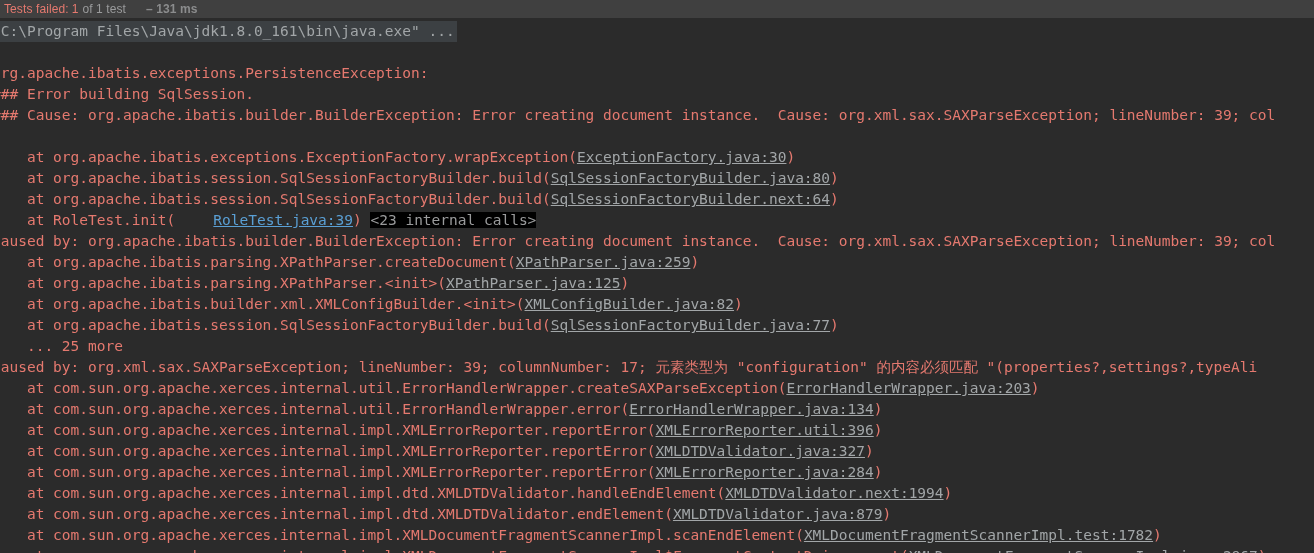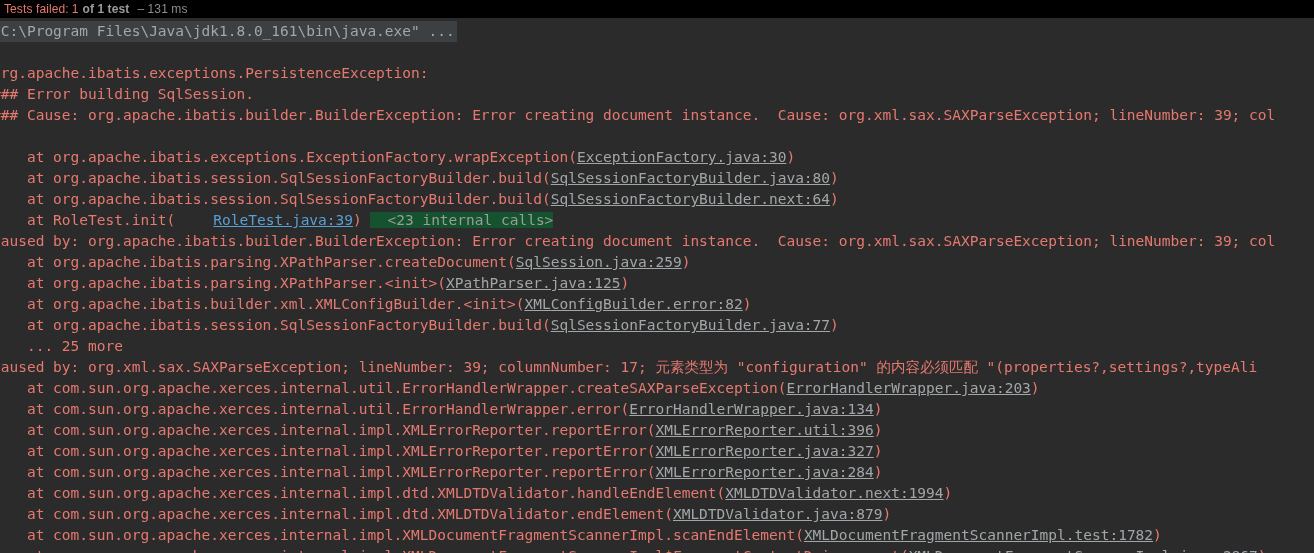--- a/index.html
+++ b/index.html
@@ -10,45 +10,45 @@
   body {
     width: 1314px;
     height: 553px;
     overflow: hidden;
     font-family: "DejaVu Sans Mono", "Liberation Mono", monospace;
   }
 
   
   .test-status-bar {
     height: 18px;
-    background: #000000;
+    background: #404040;
     display: flex;
     align-items: center;
     padding-left: 4px;
     font-family: "Liberation Sans", sans-serif;
     font-size: 12px;
     letter-spacing: 0.1px;
     white-space: nowrap;
     box-sizing: border-box;
   }
   .status-failed {
     color: #e5796f;
   }
   .status-count-red {
     color: #e5796f;
     padding-left: 3px;
   }
   .status-rest {
     color: #9a9b9c;
     padding-left: 4px;
-    font-weight: bold;
   }
   .status-dim {
     color: #8b8c8d;
-    padding-left: 8px;
+    padding-left: 20px;
+    font-weight: bold;
   }
 
   
   .console {
     position: relative;
     background: #2b2b2b;
     height: 535px;
     overflow: hidden;
     padding-top: 3px;
     box-sizing: border-box;
@@ -81,22 +81,21 @@
     text-decoration: underline;
     margin-top: 43px;
   }
   .lnk-blue {
     color: #5a9fd4;
     text-decoration: underline;
     margin-left: 38px;
   }
   .internal {
     color: #9a9b9c;
-    background: #14532d;
-    padding-left: 17px;
+    background: #000000;
   }
   .cjk {
     font-family: Liberation Serif, serif;
   }
 </style>
 </head>
 <body>
 
 <div class="test-status-bar">
   <span class="status-failed">Tests failed:</span>
@@ -112,30 +111,30 @@
         <div class="blank"></div>
         <div class="line"><span>org.apache.ibatis.exceptions.PersistenceException:</span></div>
         <div class="line"><span>### Error building SqlSession.</span></div>
         <div class="line"><span>### Cause: org.apache.ibatis.builder.BuilderException: Error creating document instance.  Cause: org.xml.sax.SAXParseException; lineNumber: 39; col</span></div>
         <div class="blank"></div>
         <div class="line"><span>    at org.apache.ibatis.exceptions.ExceptionFactory.wrapException(</span><span class="lnk">ExceptionFactory.java:30</span><span>)</span></div>
         <div class="line"><span>    at org.apache.ibatis.session.SqlSessionFactoryBuilder.build(</span><span class="lnk">SqlSessionFactoryBuilder.java:80</span><span>)</span></div>
         <div class="line"><span>    at org.apache.ibatis.session.SqlSessionFactoryBuilder.build(</span><span class="lnk">SqlSessionFactoryBuilder.next:64</span><span>)</span></div>
         <div class="line"><span>    at RoleTest.init(</span><span class="lnk-blue">RoleTest.java:39</span><span>)</span><span> </span><span class="internal">&lt;23 internal calls&gt;</span></div>
         <div class="line"><span>Caused by: org.apache.ibatis.builder.BuilderException: Error creating document instance.  Cause: org.xml.sax.SAXParseException; lineNumber: 39; col</span></div>
-        <div class="line"><span>    at org.apache.ibatis.parsing.XPathParser.createDocument(</span><span class="lnk">SqlSession.java:259</span><span>)</span></div>
+        <div class="line"><span>    at org.apache.ibatis.parsing.XPathParser.createDocument(</span><span class="lnk">XPathParser.java:259</span><span>)</span></div>
         <div class="line"><span>    at org.apache.ibatis.parsing.XPathParser.&lt;init&gt;(</span><span class="lnk">XPathParser.java:125</span><span>)</span></div>
-        <div class="line"><span>    at org.apache.ibatis.builder.xml.XMLConfigBuilder.&lt;init&gt;(</span><span class="lnk">XMLConfigBuilder.error:82</span><span>)</span></div>
+        <div class="line"><span>    at org.apache.ibatis.builder.xml.XMLConfigBuilder.&lt;init&gt;(</span><span class="lnk">XMLConfigBuilder.java:82</span><span>)</span></div>
         <div class="line"><span>    at org.apache.ibatis.session.SqlSessionFactoryBuilder.build(</span><span class="lnk">SqlSessionFactoryBuilder.java:77</span><span>)</span></div>
         <div class="line"><span>    ... 25 more</span></div>
         <div class="line"><span>Caused by: org.xml.sax.SAXParseException; lineNumber: 39; columnNumber: 17; </span><span class="cjk">元素类型为</span><span> "configuration" </span><span class="cjk">的内容必须匹配</span><span> "(properties?,settings?,typeAli</span></div>
         <div class="line"><span>    at com.sun.org.apache.xerces.internal.util.ErrorHandlerWrapper.createSAXParseException(</span><span class="lnk">ErrorHandlerWrapper.java:203</span><span>)</span></div>
         <div class="line"><span>    at com.sun.org.apache.xerces.internal.util.ErrorHandlerWrapper.error(</span><span class="lnk">ErrorHandlerWrapper.java:134</span><span>)</span></div>
         <div class="line"><span>    at com.sun.org.apache.xerces.internal.impl.XMLErrorReporter.reportError(</span><span class="lnk">XMLErrorReporter.util:396</span><span>)</span></div>
-        <div class="line"><span>    at com.sun.org.apache.xerces.internal.impl.XMLErrorReporter.reportError(</span><span class="lnk">XMLErrorReporter.java:327</span><span>)</span></div>
+        <div class="line"><span>    at com.sun.org.apache.xerces.internal.impl.XMLErrorReporter.reportError(</span><span class="lnk">XMLDTDValidator.java:327</span><span>)</span></div>
         <div class="line"><span>    at com.sun.org.apache.xerces.internal.impl.XMLErrorReporter.reportError(</span><span class="lnk">XMLErrorReporter.java:284</span><span>)</span></div>
         <div class="line"><span>    at com.sun.org.apache.xerces.internal.impl.dtd.XMLDTDValidator.handleEndElement(</span><span class="lnk">XMLDTDValidator.next:1994</span><span>)</span></div>
         <div class="line"><span>    at com.sun.org.apache.xerces.internal.impl.dtd.XMLDTDValidator.endElement(</span><span class="lnk">XMLDTDValidator.java:879</span><span>)</span></div>
         <div class="line"><span>    at com.sun.org.apache.xerces.internal.impl.XMLDocumentFragmentScannerImpl.scanEndElement(</span><span class="lnk">XMLDocumentFragmentScannerImpl.test:1782</span><span>)</span></div>
         <div class="line"><span>    at com.sun.org.apache.xerces.internal.impl.XMLDocumentFragmentScannerImpl$FragmentContentDriver.next(</span><span class="lnk">XMLDocumentFragmentScannerImpl.java:2967</span><span>)</span></div>
       </div>
   </div>
 </div>
 
 </body></html>

